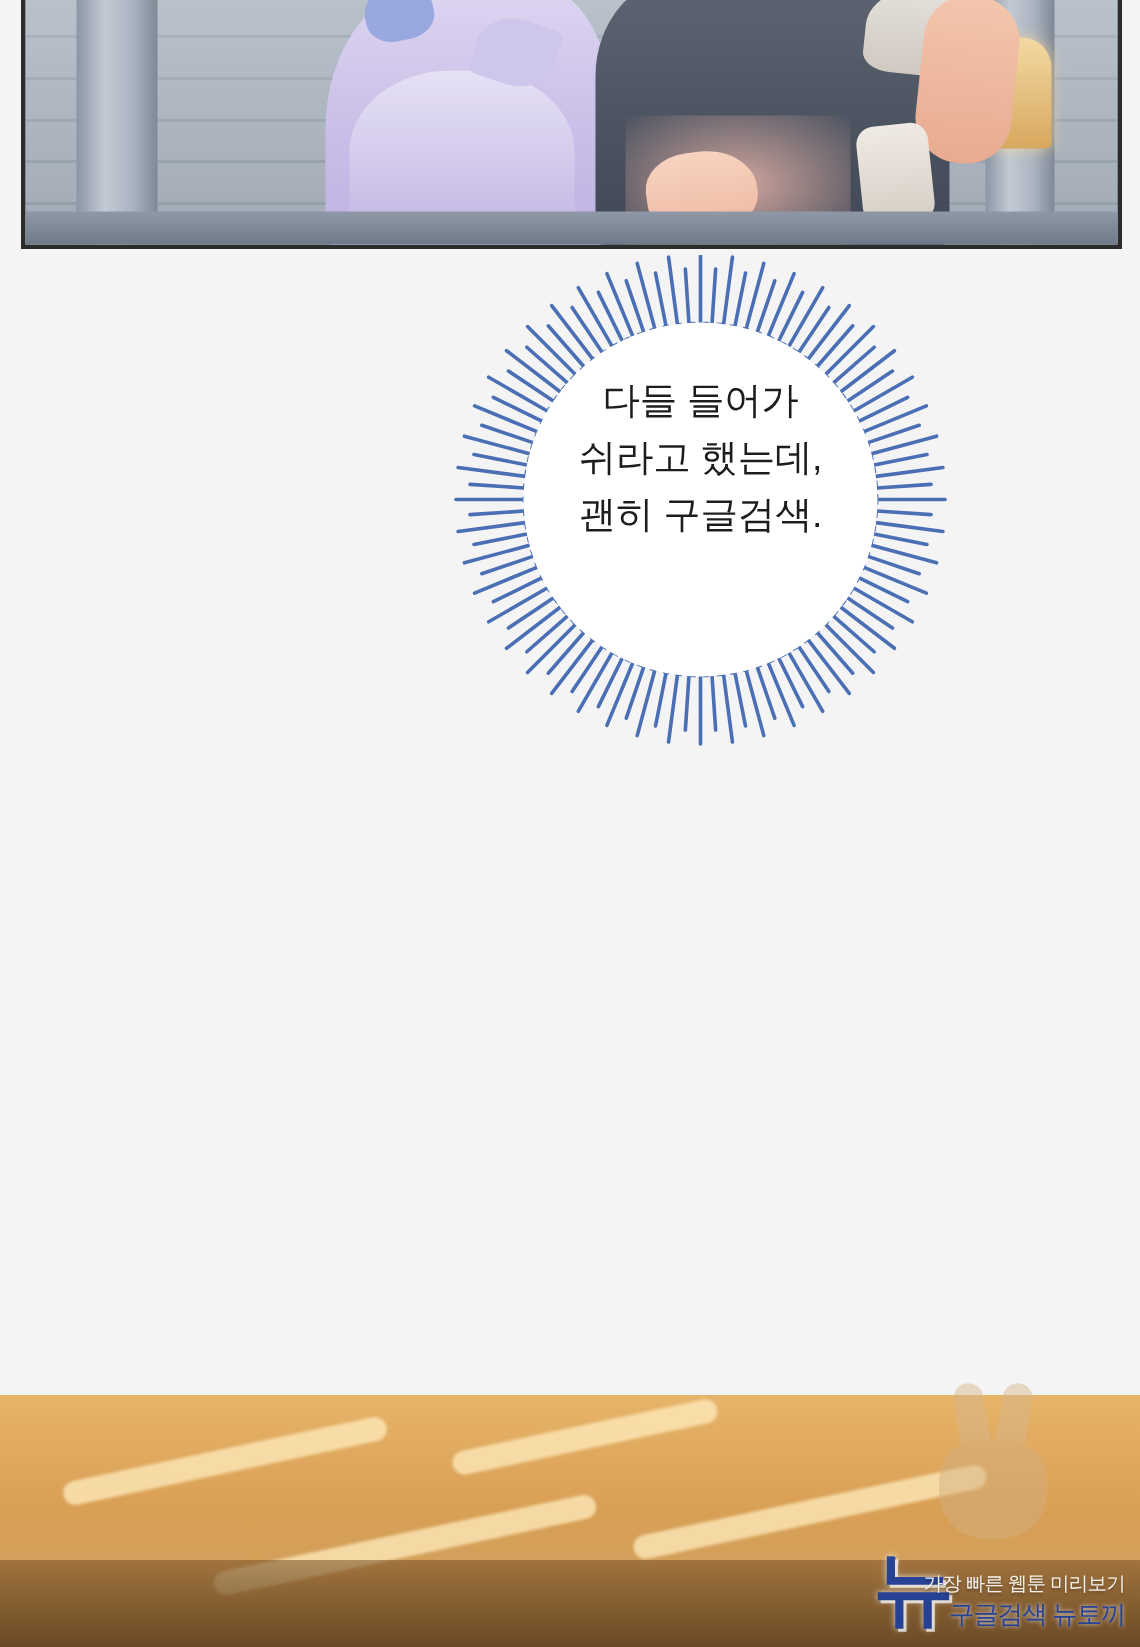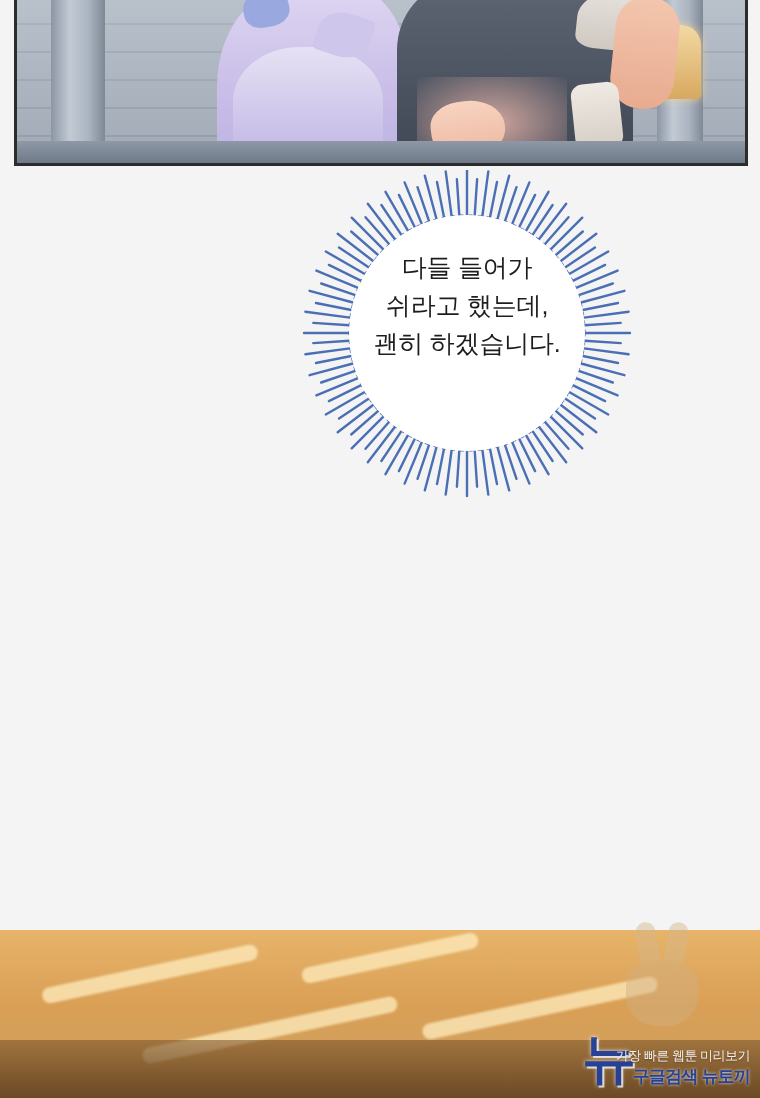--- a/index.html
+++ b/index.html
@@ -299,21 +299,21 @@
   }
   .brand-line1 {
     color: #ffffff;
     font-size: 13px;
     letter-spacing: -0.5px;
     text-shadow: 0 1px 2px rgba(0,0,0,0.35);
   }
   .brand-line2 {
     color: #1d3fa0;
     font-size: 17px;
-    font-weight: bold;
+    font-weight: normal;
     letter-spacing: -0.8px;
     text-shadow: 0 0 3px rgba(255,255,255,0.95);
   }
 </style>
 </head>
 <body>
 
 <div id="page">
 
   <div class="panel-top">
@@ -433,21 +433,21 @@
             <line x1="152.0" y1="47.3" x2="145.0" y2="12.0" stroke="#4a6fb5"></line>
             <line x1="159.6" y1="46.0" x2="153.7" y2="1.4" stroke="#4a6fb5"></line>
             <line x1="167.3" y1="45.3" x2="164.9" y2="9.3" stroke="#4a6fb5"></line>
             <circle cx="175" cy="163" r="118" fill="none" stroke="#4a6fb5" stroke-width="1.2" stroke-dasharray="3 6"></circle>
           </g>
       </g>
       <circle cx="175" cy="163" r="118" fill="#ffffff" stroke="#4a6fb5" stroke-width="0"></circle>
     </svg>
     <div class="bubble-text">다들 들어가
 쉬라고 했는데,
-괜히 하겠습니다.</div>
+괜히 구글검색.</div>
   </div>
 
 
   <div class="panel-bottom">
     <div class="wood-streak" style="left:40px; top:36px; width:220px;"></div>
     <div class="wood-streak" style="left:140px; top:92px; width:260px;"></div>
     <div class="wood-streak" style="left:300px; top:20px; width:180px;"></div>
     <div class="wood-streak" style="left:420px; top:70px; width:240px;"></div>
     <div class="dark-floor"></div>
   </div>

